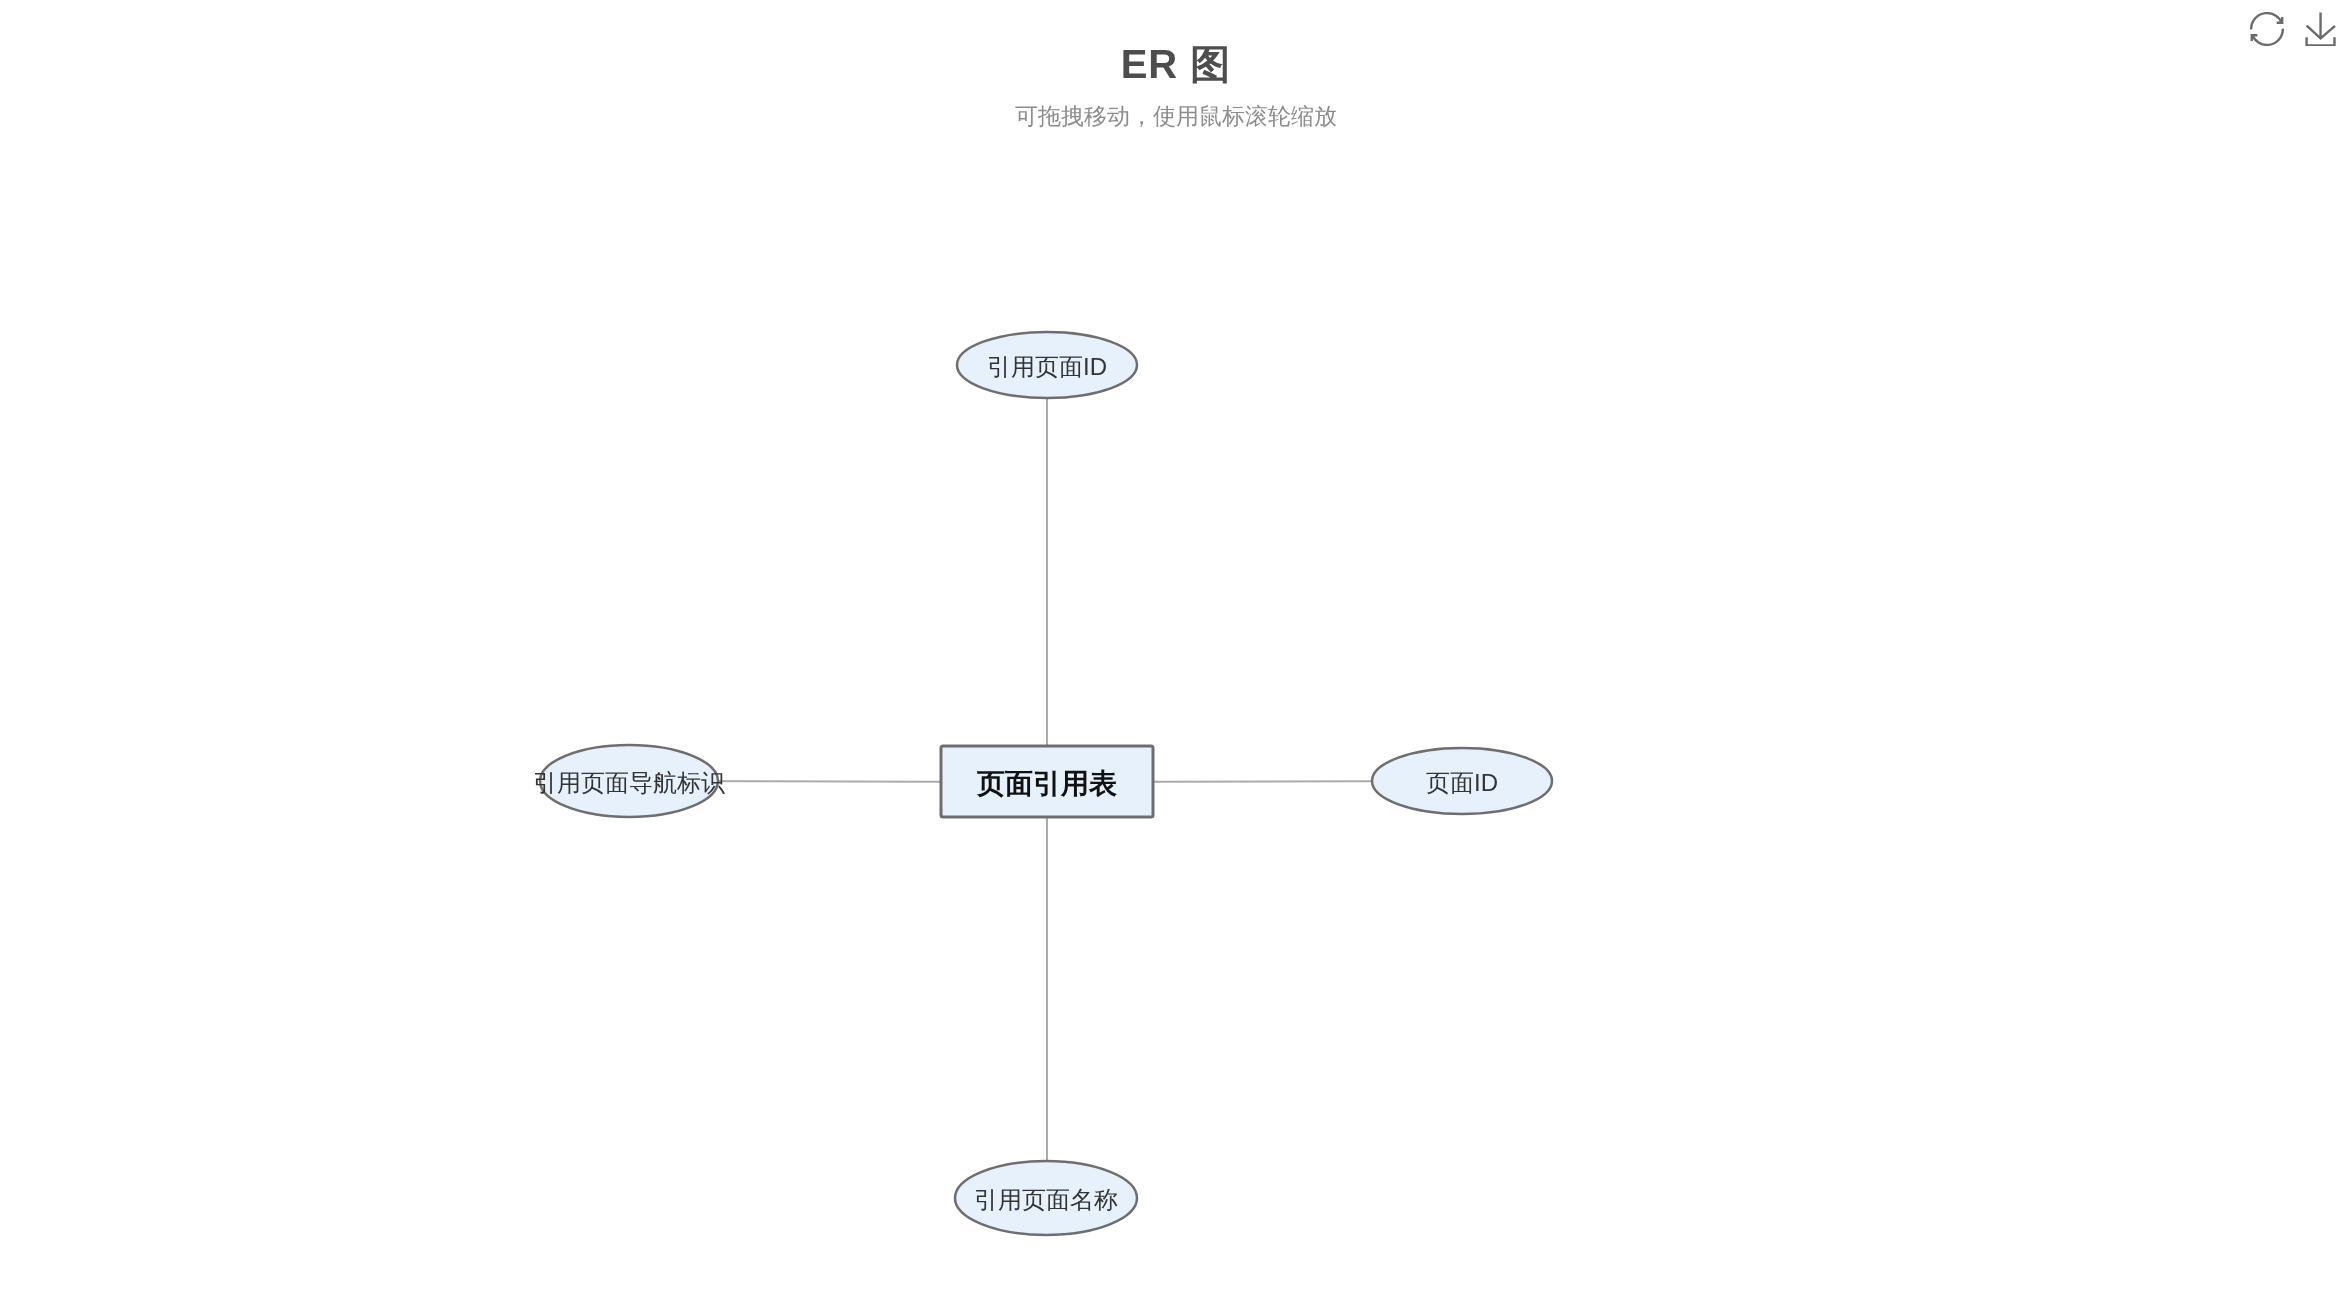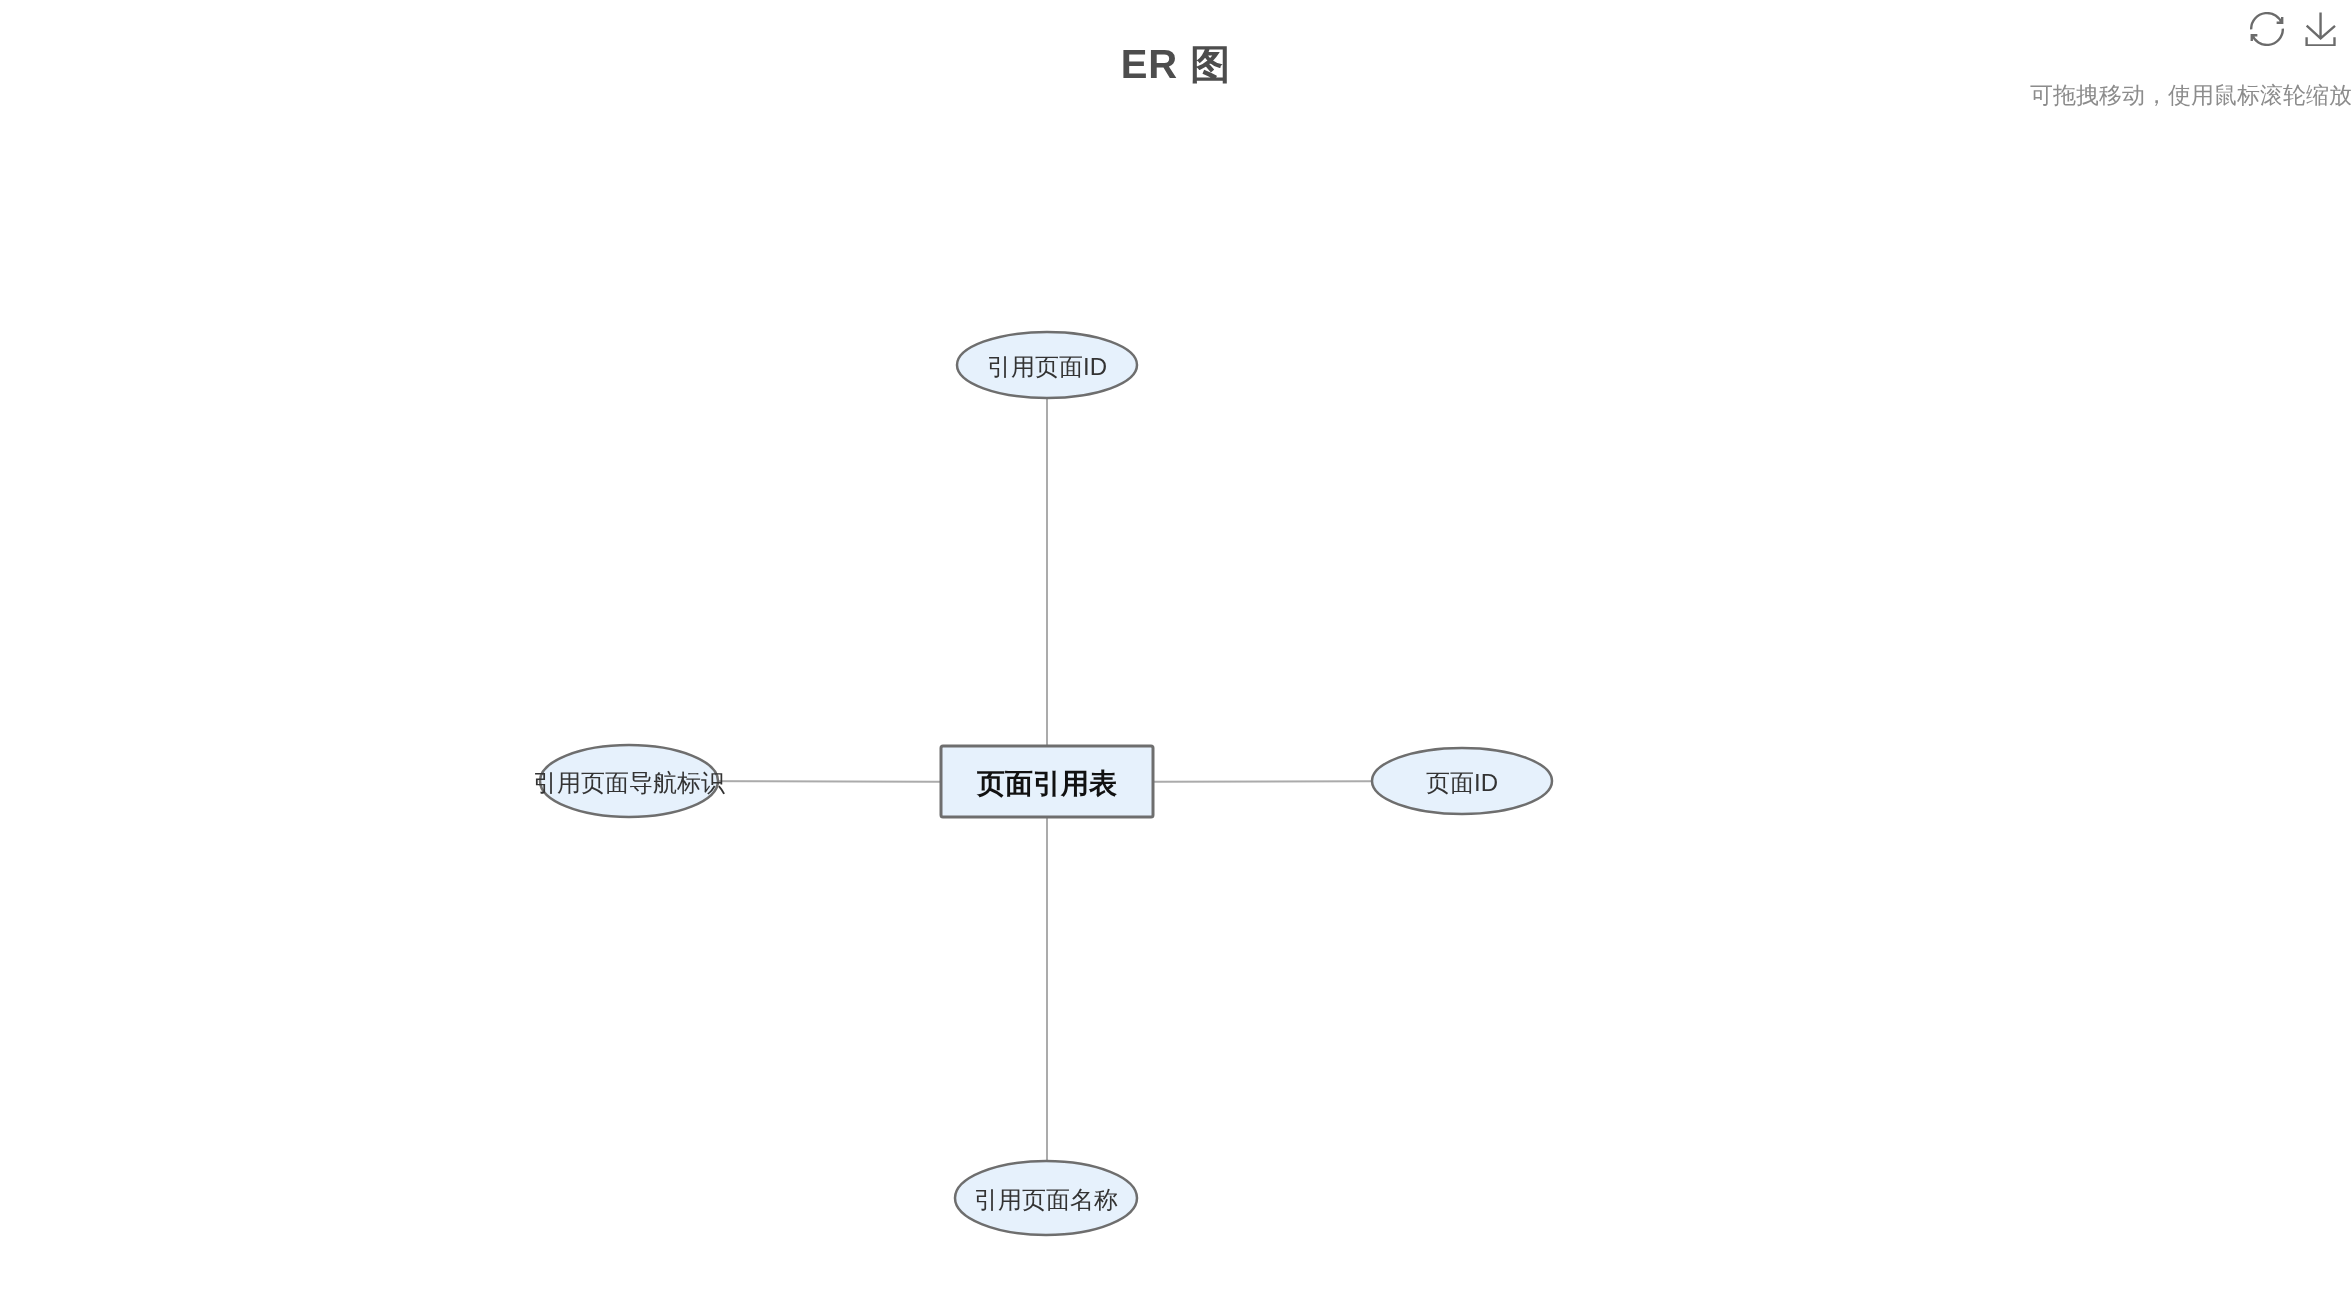--- a/index.html
+++ b/index.html
@@ -5,21 +5,21 @@
   html, body { margin: 0; padding: 0; background: #ffffff; }
   body {
     width: 2352px; height: 1300px; overflow: hidden;
     font-family: "Liberation Sans", "DejaVu Sans", sans-serif;
   }
   .stage { position: relative; width: 2352px; height: 1300px; background: #ffffff; }
 
   
   .titlebar { position: absolute; left: 0; right: 0; top: 44px; text-align: center; pointer-events: none; }
   .page-title { font-size: 40px; font-weight: 700; color: #4d4d4d; line-height: 1; letter-spacing: 1px; }
-  .page-subtitle { font-size: 23px; font-weight: 400; color: #8c8c8c; line-height: 1; text-align: right; }
+  .page-subtitle { margin-top: 21px; font-size: 23px; font-weight: 400; color: #8c8c8c; line-height: 1; }
 
   
   .toolbox { position: absolute; top: 12px; right: 14px; display: flex; gap: 20px; }
   .tool-btn { width: 34px; height: 34px; padding: 0; border: 0; background: transparent; cursor: pointer; }
   .tool-btn svg { width: 34px; height: 34px; display: block; }
   .tool-btn path { fill: none; stroke: #6b6b6b; stroke-width: 4.2; stroke-miterlimit: 10; }
 
   
   .graph { position: absolute; left: 0; top: 0; width: 2352px; height: 1300px; }
   .edge { stroke: #ababab; stroke-width: 2; fill: none; }

